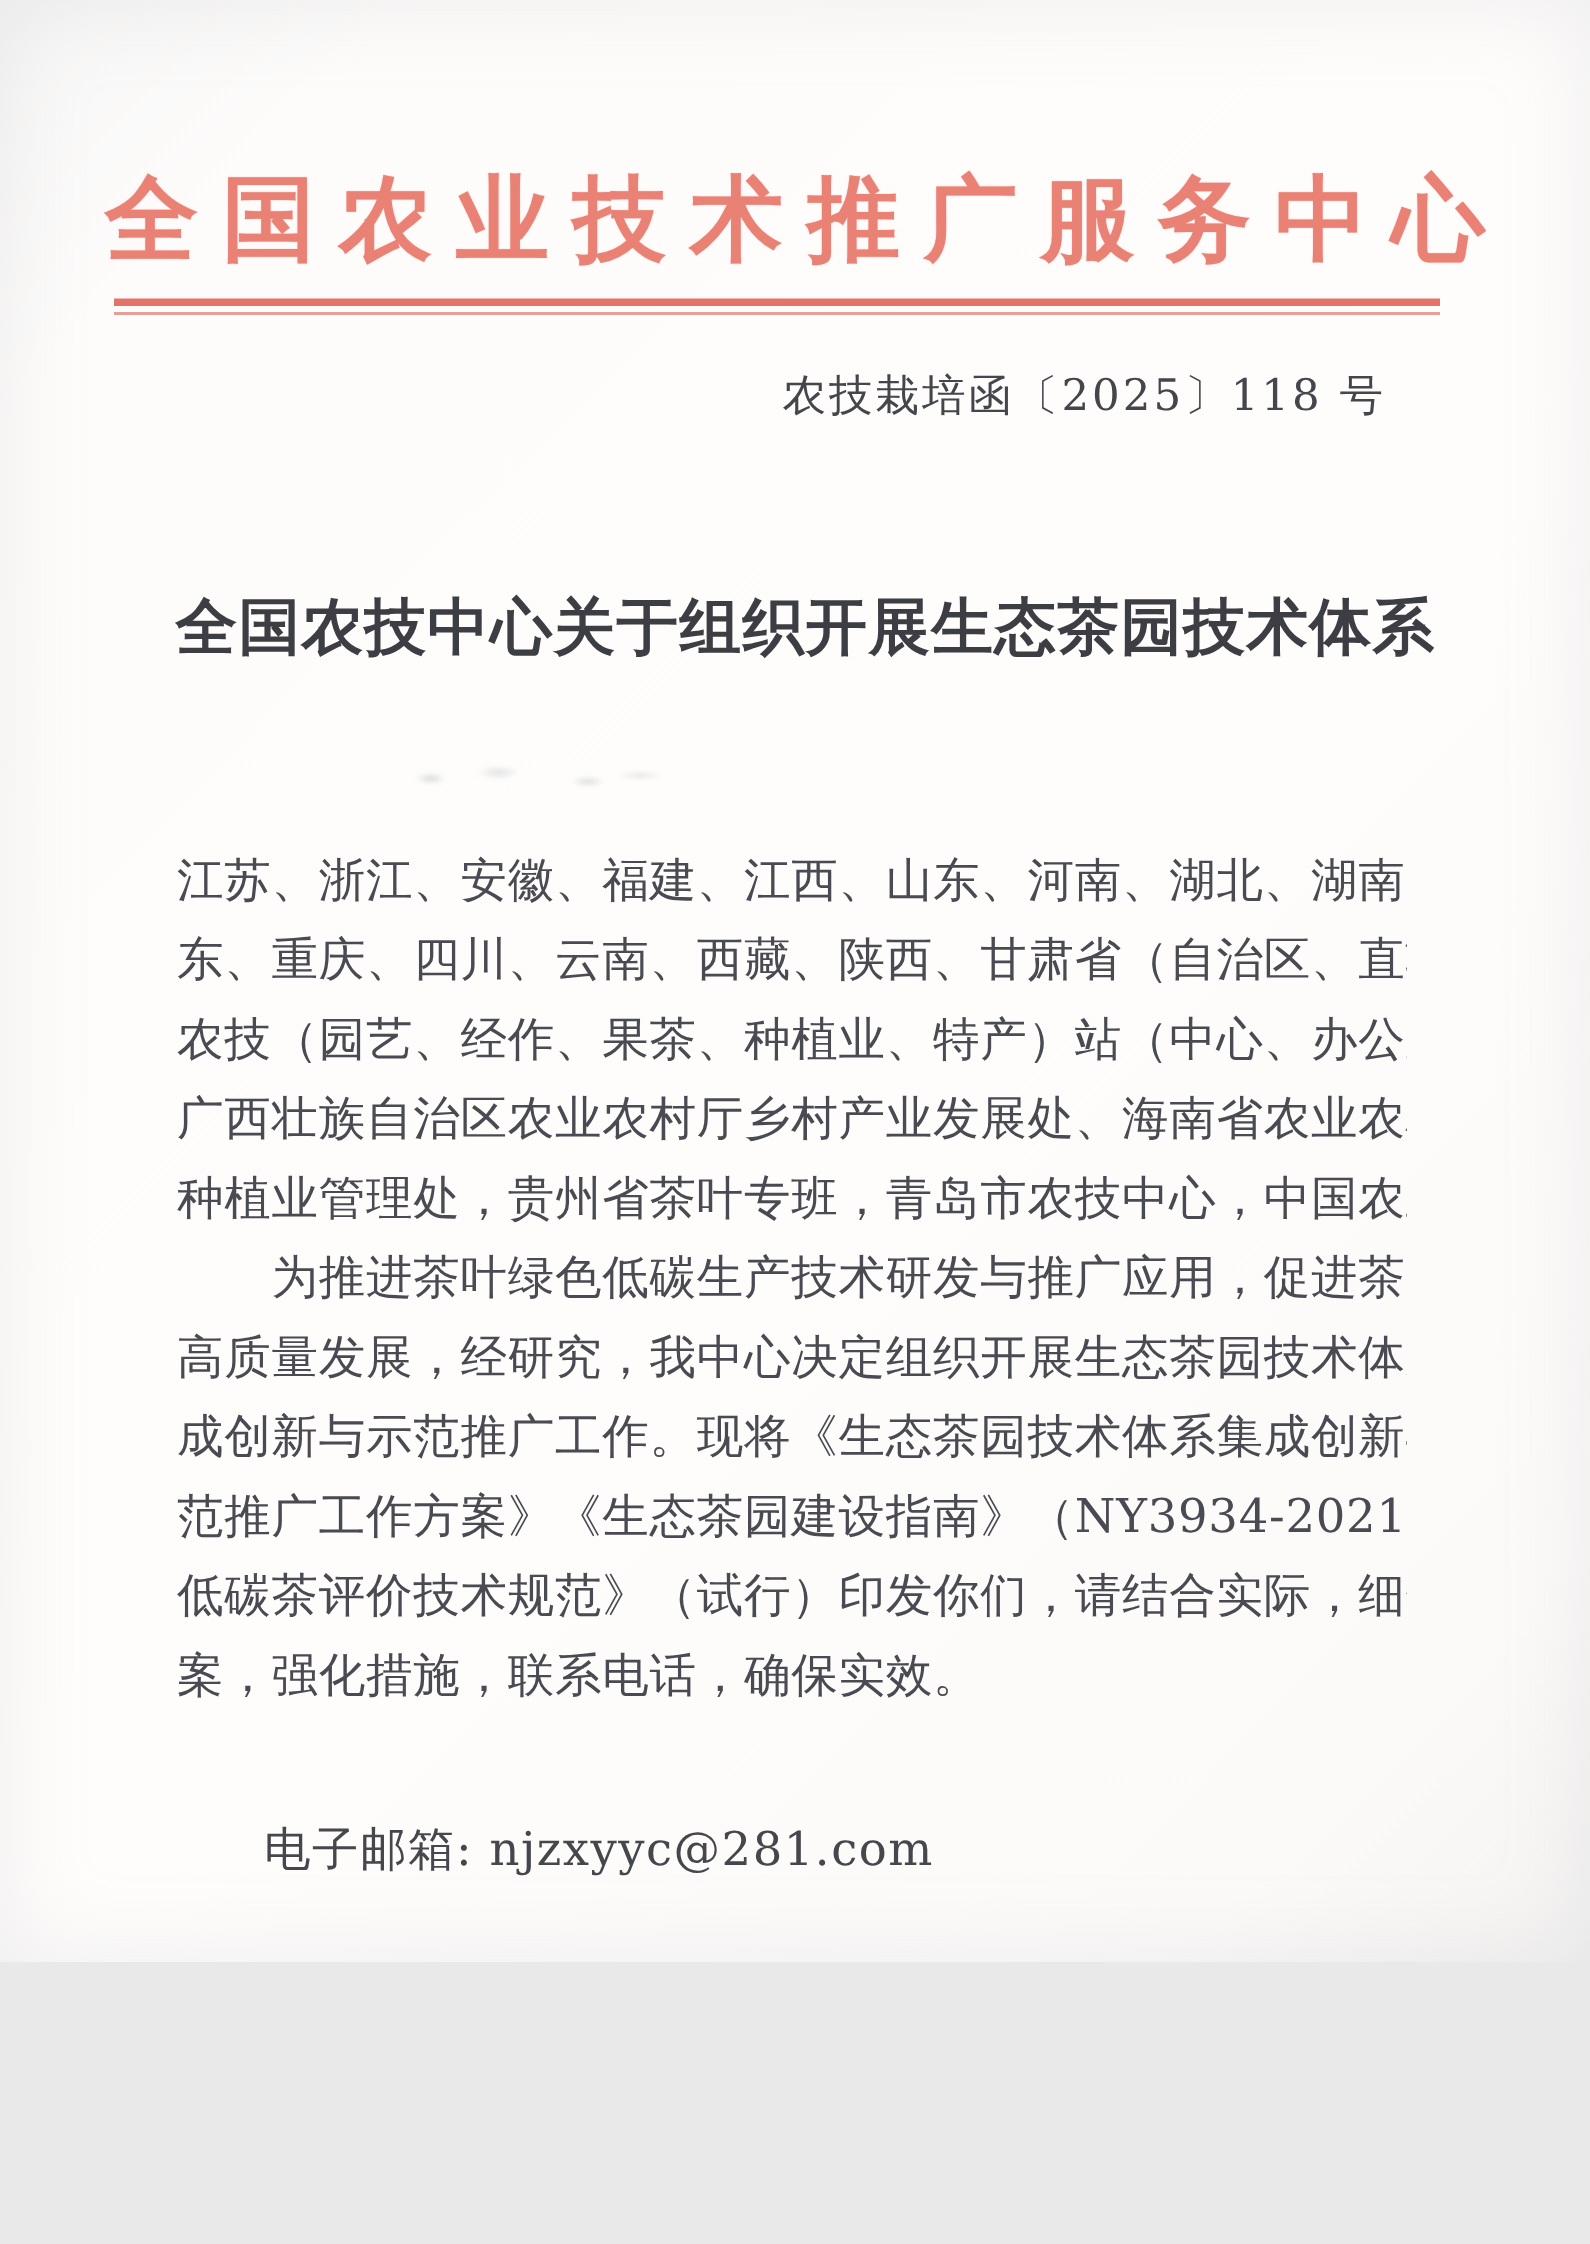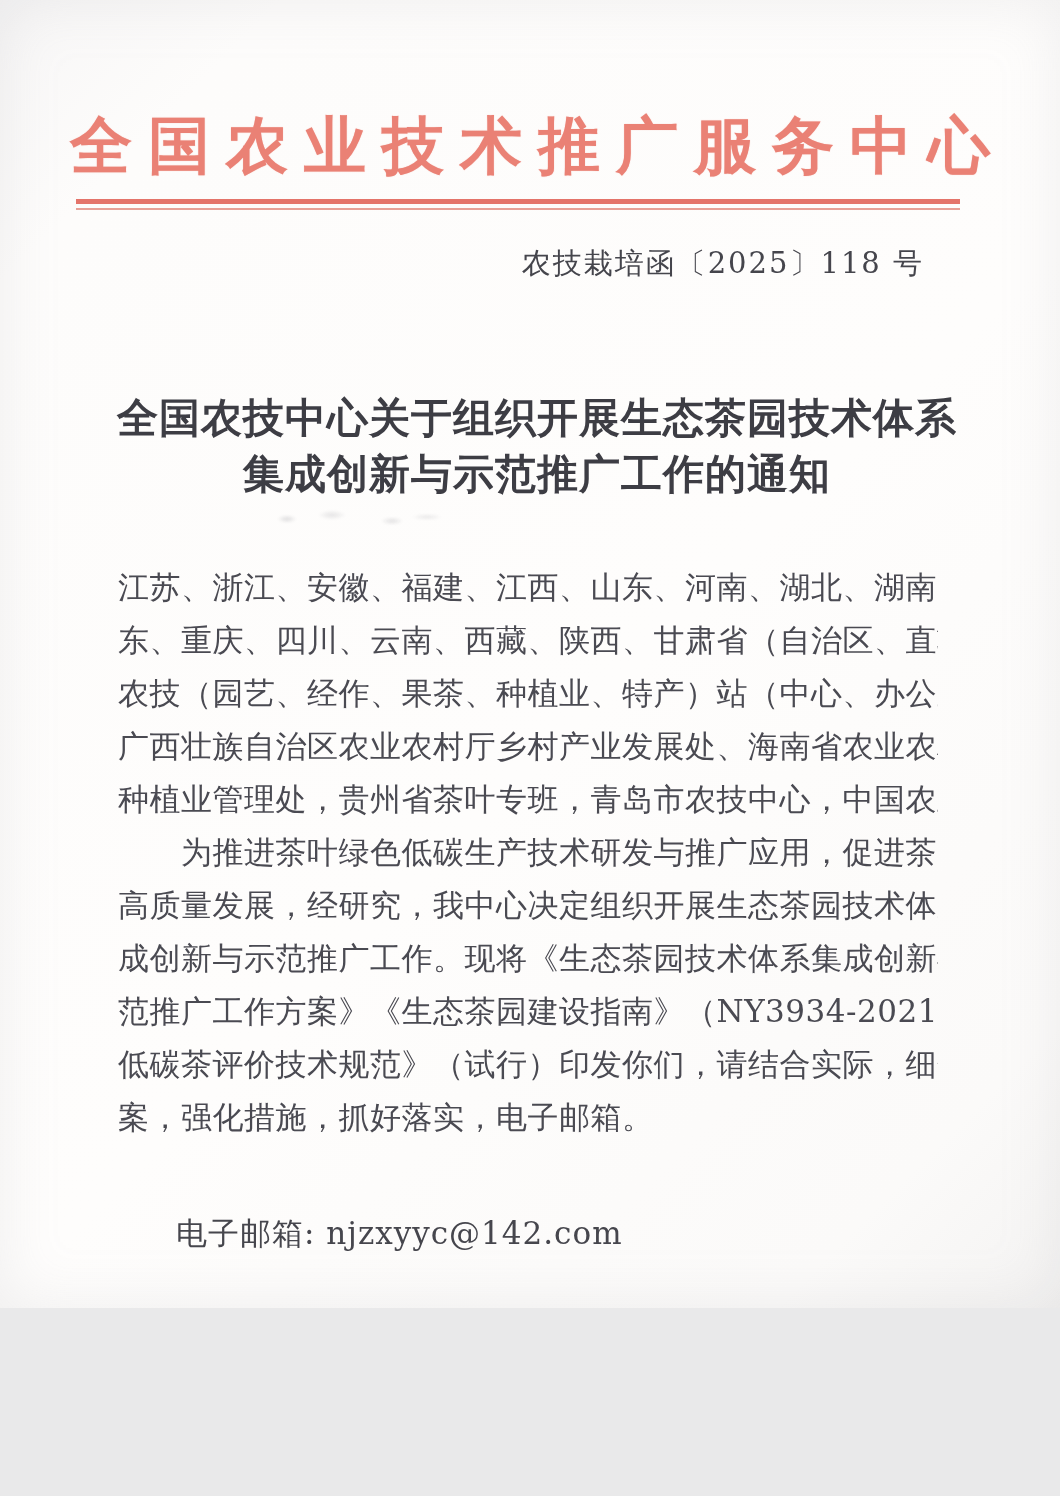--- a/index.html
+++ b/index.html
@@ -143,38 +143,37 @@
 <div class="page">
 
   <div class="letterhead">全国农业技术推广服务中心</div>
 
   <div class="header-rule"></div>
 
   <div class="doc-number">农技栽培函〔2025〕118 号</div>
 
   <div class="doc-title">
     <div>全国农技中心关于组织开展生态茶园技术体系</div>
-    <div>集成创新与示范推广工作的通知</div>
   </div>
 
   <div class="smudge"></div>
 
   <div class="body-block">
     <div class="line fill">江苏、浙江、安徽、福建、江西、山东、河南、湖北、湖南、广</div>
     <div class="line fill">东、重庆、四川、云南、西藏、陕西、甘肃省（自治区、直辖市）</div>
     <div class="line fill">农技（园艺、经作、果茶、种植业、特产）站（中心、办公室），</div>
     <div class="line fill">广西壮族自治区农业农村厅乡村产业发展处、海南省农业农村厅</div>
     <div class="line fill">种植业管理处，贵州省茶叶专班，青岛市农技中心，中国农业科</div>
     <div class="line fill indent">为推进茶叶绿色低碳生产技术研发与推广应用，促进茶产业</div>
     <div class="line fill">高质量发展，经研究，我中心决定组织开展生态茶园技术体系集</div>
     <div class="line fill">成创新与示范推广工作。现将《生态茶园技术体系集成创新与示</div>
     <div class="line fill">范推广工作方案》《生态茶园建设指南》（NY3934-2021）《生态</div>
     <div class="line fill">低碳茶评价技术规范》（试行）印发你们，请结合实际，细化方</div>
-    <div class="line">案，强化措施，抓好落实，电子邮箱。</div>
+    <div class="line">案，强化措施，联系电话，确保实效。</div>
   </div>
 
   <div class="contact-block">
-    <div class="line">电子邮箱: njzxyyc@142.com</div>
+    <div class="line">电子邮箱: njzxyyc@281.com</div>
   </div>
 
   <div class="footer-rule"></div>
 
 </div>
 
 </body></html>

